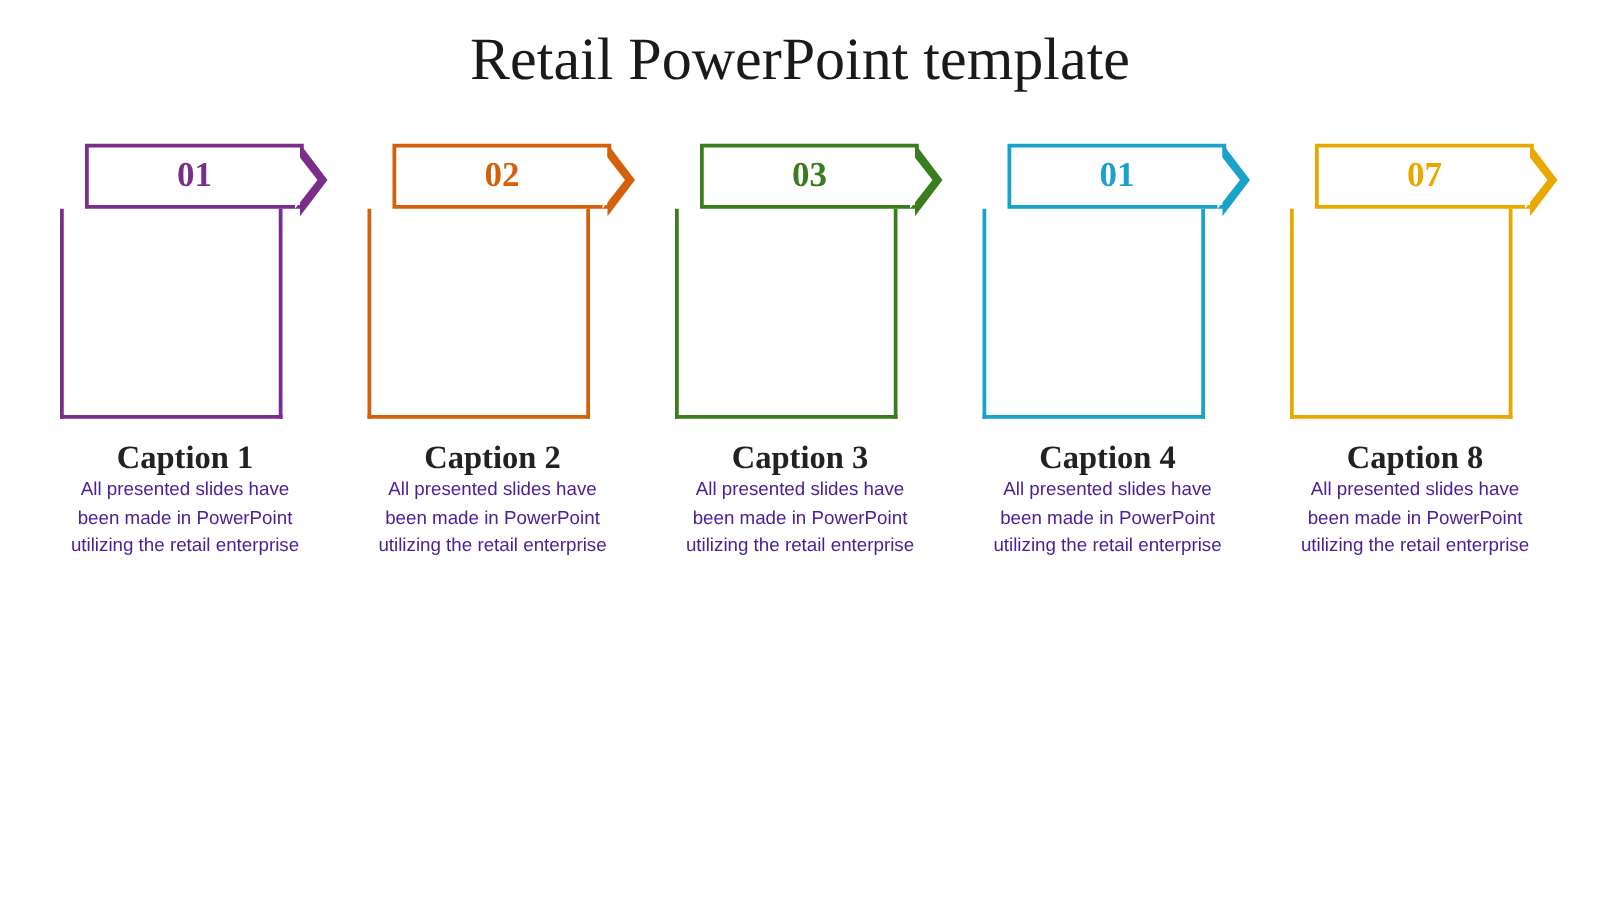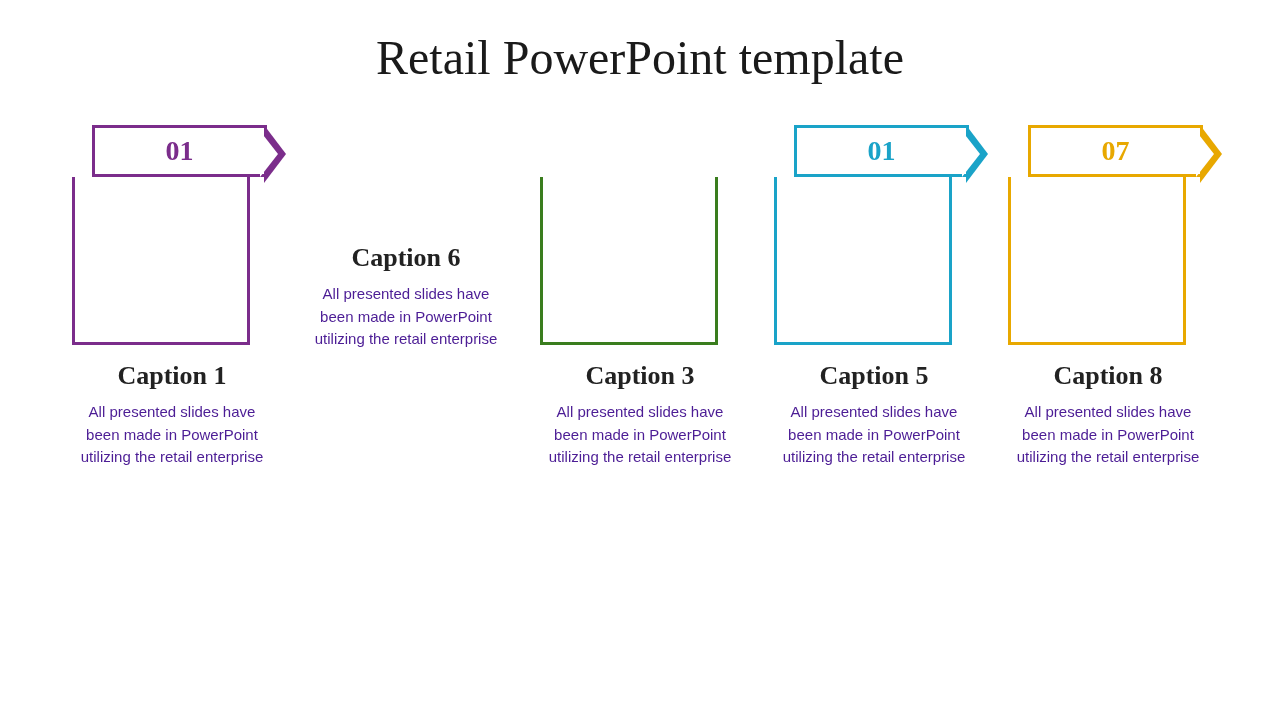--- a/index.html
+++ b/index.html
@@ -10,37 +10,37 @@
       font-family: 'Georgia', serif;
       overflow: hidden;
     }
 
     .slide {
       width: 1280px;
       height: 720px;
       display: flex;
       flex-direction: column;
       align-items: center;
-      padding: 30px 40px 20px;
+      padding: 20px 40px 20px;
     }
 
     .title {
       font-size: 48px;
       font-weight: 400;
       color: #1a1a1a;
       margin-bottom: 40px;
       font-family: 'Georgia', serif;
     }
 
     .items-row {
       display: flex;
       flex-direction: row;
       justify-content: center;
-      align-items: center;
-      gap: 4px;
+      align-items: flex-start;
+      gap: 16px;
       width: 100%;
     }
 
     .item {
       display: flex;
       flex-direction: column;
       align-items: center;
       width: 230px;
       flex-shrink: 0;
     }
@@ -119,21 +119,20 @@
     .shape-icon {
       font-size: 52px;
       color: var(--color);
       line-height: 1;
     }
 
     .caption-label {
       font-size: 26px;
       font-weight: 700;
       color: #222;
-      margin-bottom: 10px;
       text-align: center;
       font-family: 'Georgia', serif;
     }
 
     .caption-text {
       font-size: 15px;
       color: #4c1d95;
       text-align: center;
       line-height: 1.5;
       font-family: Arial, sans-serif;
@@ -162,25 +161,43 @@
       <circle cx="46" cy="16" r="10" fill="none" stroke="currentColor" stroke-width="3"></circle>
       <line x1="53" y1="23" x2="60" y2="30" stroke="currentColor" stroke-width="3" stroke-linecap="round"></line>
     </svg>
           </div>
         </div>
       </div>
       <div class="caption-label">Caption 1</div>
       <div class="caption-text">All presented slides have been made in PowerPoint utilizing the retail enterprise</div>
     </div>
       <div class="item" style="--color: #D4600A;">
-      <div class="caption-label">Caption 6</div>
+      <div class="shape-container" style="--color: #D4600A">
+        <div class="shape-arrow" style="--color: #D4600A">
+          <span class="arrow-number">02</span>
+        </div>
+        <div class="shape-rect" style="--color: #D4600A">
+          <div class="shape-icon" style="color: #D4600A">
+            <svg viewBox="0 0 64 64" fill="currentColor" xmlns="http://www.w3.org/2000/svg">
+      <path d="M6 28 L10 14 L54 14 L58 28 Z" fill="currentColor"></path>
+      <rect x="6" y="28" width="52" height="28" rx="1" fill="currentColor"></rect>
+      <rect x="14" y="34" width="14" height="14" rx="1" fill="white"></rect>
+      <rect x="36" y="34" width="14" height="22" rx="1" fill="white"></rect>
+    </svg>
+          </div>
+        </div>
+      </div>
+      <div class="caption-label">Caption 2</div>
       <div class="caption-text">All presented slides have been made in PowerPoint utilizing the retail enterprise</div>
     </div>
       <div class="item" style="--color: #3A7D1E;">
       <div class="shape-container" style="--color: #3A7D1E">
+        <div class="shape-arrow" style="--color: #3A7D1E">
+          <span class="arrow-number">03</span>
+        </div>
         <div class="shape-rect" style="--color: #3A7D1E">
           <div class="shape-icon" style="color: #3A7D1E">
             <svg viewBox="0 0 64 64" fill="currentColor" xmlns="http://www.w3.org/2000/svg">
       <polyline points="14,6 22,24 42,24 50,6" fill="none" stroke="currentColor" stroke-width="3" stroke-linecap="round"></polyline>
       <path d="M6 24 L10 54 L54 54 L58 24 Z" fill="currentColor"></path>
       <rect x="4" y="20" width="56" height="8" rx="2" fill="currentColor"></rect>
       <line x1="22" y1="32" x2="22" y2="50" stroke="white" stroke-width="2.5"></line>
       <line x1="32" y1="30" x2="32" y2="52" stroke="white" stroke-width="2.5"></line>
       <line x1="42" y1="32" x2="42" y2="50" stroke="white" stroke-width="2.5"></line>
     </svg>
@@ -198,21 +215,21 @@
         <div class="shape-rect" style="--color: #1AA3C8">
           <div class="shape-icon" style="color: #1AA3C8">
             <svg viewBox="0 0 64 64" fill="currentColor" xmlns="http://www.w3.org/2000/svg">
       <rect x="12" y="16" width="40" height="42" rx="4" fill="currentColor"></rect>
       <path d="M22 16 C22 8 42 8 42 16" fill="none" stroke="currentColor" stroke-width="3"></path>
       <polygon points="28,28 28,46 46,37" fill="white"></polygon>
     </svg>
           </div>
         </div>
       </div>
-      <div class="caption-label">Caption 5</div>
+      <div class="caption-label">Caption 4</div>
       <div class="caption-text">All presented slides have been made in PowerPoint utilizing the retail enterprise</div>
     </div>
       <div class="item" style="--color: #E8A800;">
       <div class="shape-container" style="--color: #E8A800">
         <div class="shape-arrow" style="--color: #E8A800">
           <span class="arrow-number">07</span>
         </div>
         <div class="shape-rect" style="--color: #E8A800">
           <div class="shape-icon" style="color: #E8A800">
             <svg viewBox="0 0 64 64" fill="currentColor" xmlns="http://www.w3.org/2000/svg">

